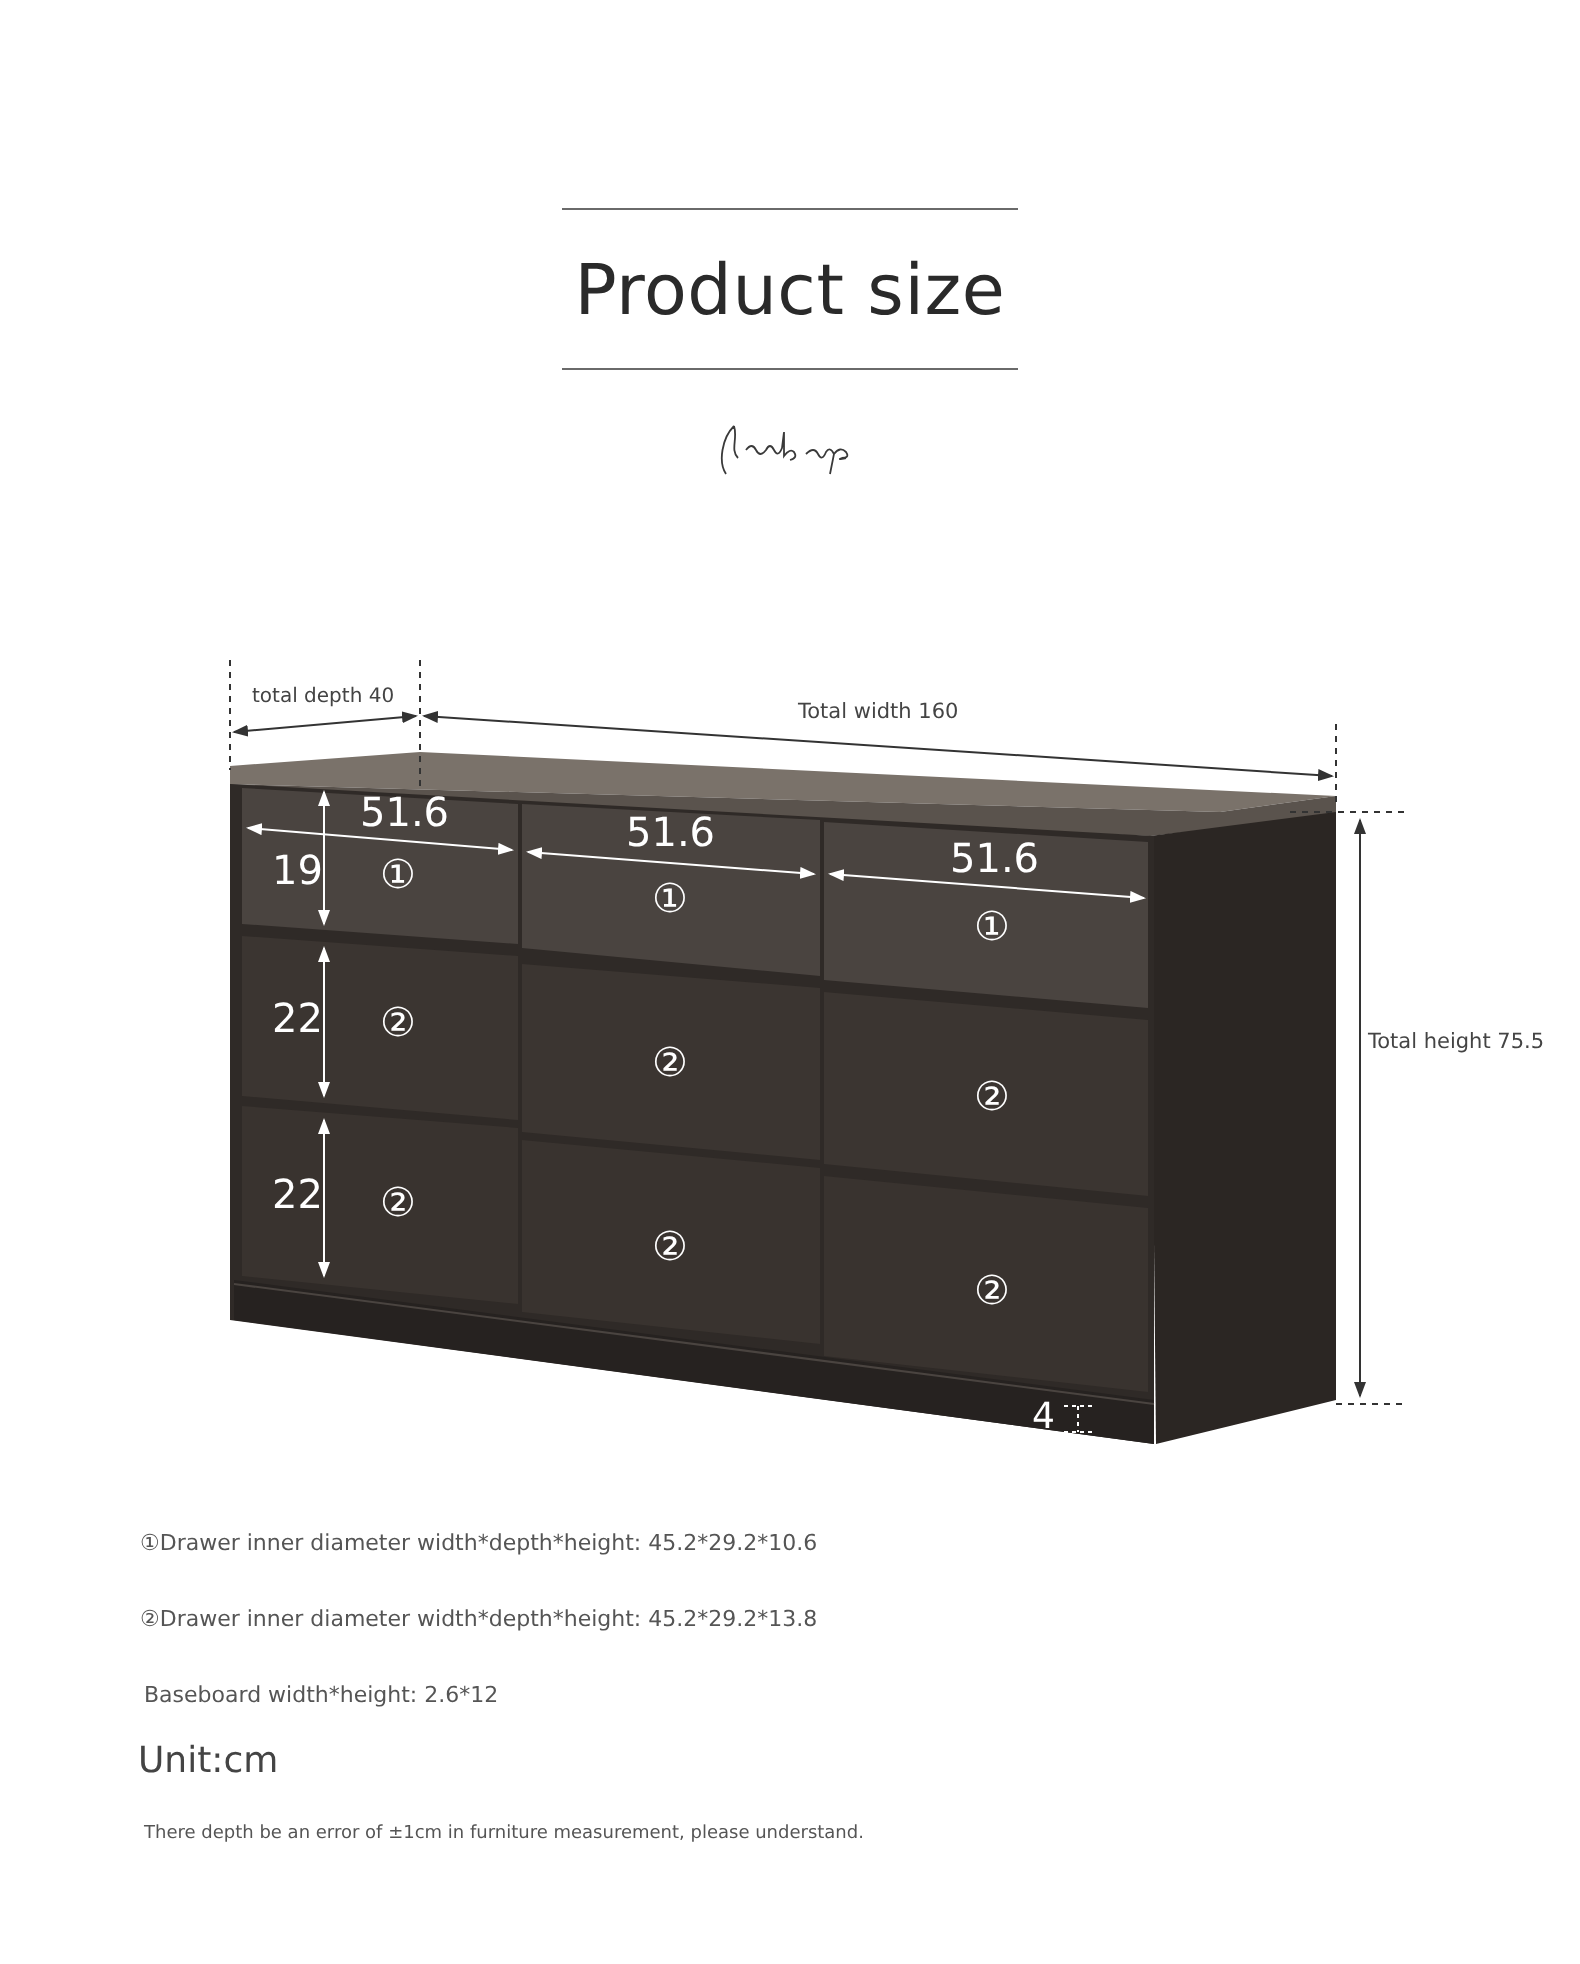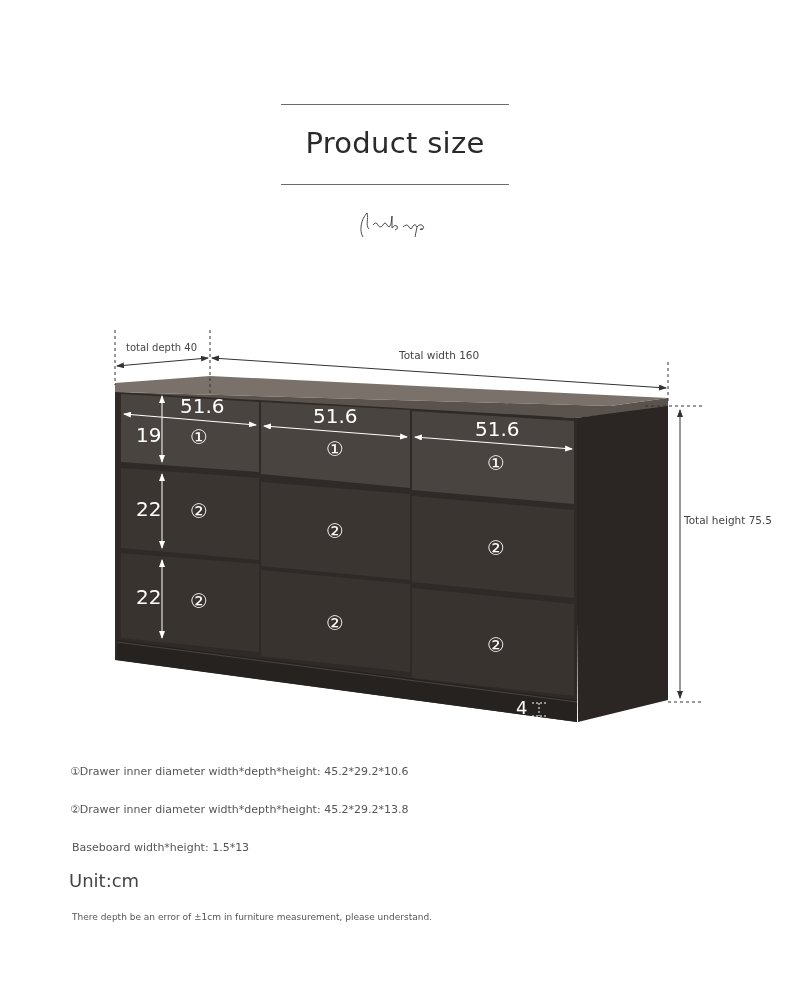--- a/index.html
+++ b/index.html
@@ -1,20 +1,20 @@
 <!DOCTYPE html>
 <html><head>
 <meta charset="utf-8">
 <style>
   html, body { margin: 0; padding: 0; background: #ffffff; }
   body { width: 790px; height: 982px; position: relative; overflow: hidden;
          font-family: "DejaVu Sans", "Liberation Sans", sans-serif; color: #333; }
   .rule { position: absolute; left: 281px; width: 228px; height: 1px; background: #6a6a6a; }
   .title { position: absolute; left: 0; width: 790px; top: 126px; text-align: center;
-           font-size: 29px; color: #2a2a2a; letter-spacing: 0.3px; }
+           font-size: 35px; color: #2a2a2a; letter-spacing: 0.3px; }
   .script { position: absolute; left: 355px; top: 205px; }
   .diagram { position: absolute; left: 0; top: 0; }
   .spec { position: absolute; left: 70px; font-size: 11px; color: #555; }
   .unit { position: absolute; left: 69px; top: 870px; font-size: 18px; color: #444; text-align: right; }
   .note { position: absolute; left: 72px; top: 912px; font-size: 9px; color: #555; }
   .dimlabel { font-family: "DejaVu Sans", sans-serif; fill: #444; }
   .whitelabel { font-family: "DejaVu Sans", sans-serif; fill: #ffffff; }
 </style>
 </head>
 <body>
@@ -99,15 +99,15 @@
       <path d="M0,0 L8,3 L0,6 z" fill="#333"></path>
     </marker>
     <marker id="wh" markerWidth="8" markerHeight="6" refX="7" refY="3" orient="auto-start-reverse">
       <path d="M0,0 L8,3 L0,6 z" fill="#fff"></path>
     </marker>
   </defs>
 </svg>
 
 <div class="spec" style="top:765px;">①Drawer inner diameter width*depth*height: 45.2*29.2*10.6</div>
 <div class="spec" style="top:803px;">②Drawer inner diameter width*depth*height: 45.2*29.2*13.8</div>
-<div class="spec" style="top:841px; left:72px;">Baseboard width*height: 1.5*13</div>
+<div class="spec" style="top:841px; left:72px;">Baseboard width*height: 2.6*12</div>
 <div class="unit">Unit:cm</div>
 <div class="note">There depth be an error of ±1cm in furniture measurement, please understand.</div>
 
 </body></html>

